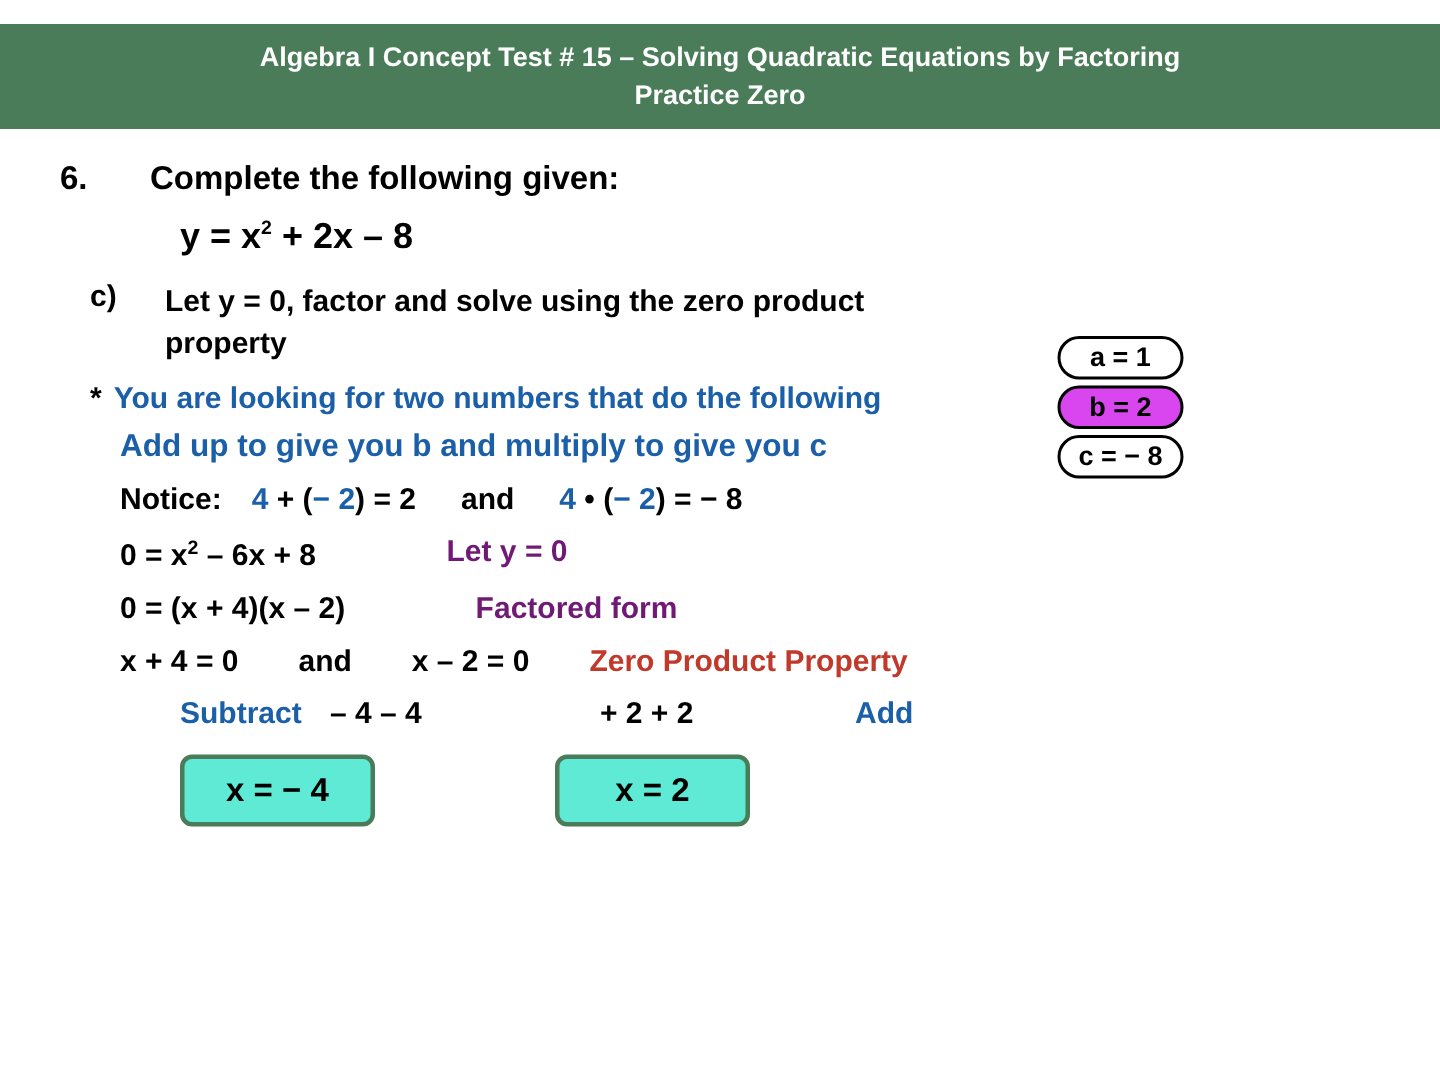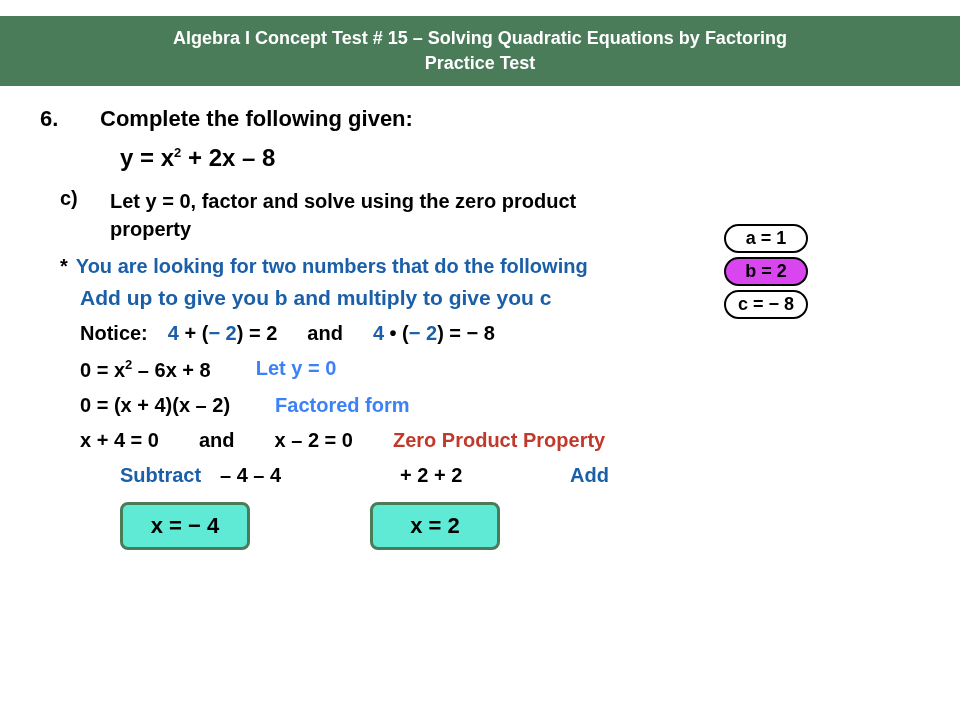--- a/index.html
+++ b/index.html
@@ -22,21 +22,21 @@
       margin-top: 16px;
     }
 
     .content {
       padding: 20px 40px;
       position: relative;
     }
 
     .abc-box {
       position: absolute;
-      right: 112px;
+      right: 131px;
       top: 80px;
       display: flex;
       flex-direction: column;
       gap: 4px;
     }
 
     .abc-item {
       font-size: 18px;
       font-weight: bold;
       color: #000;
@@ -74,22 +74,22 @@
       display: flex;
       align-items: flex-start;
       margin-bottom: 12px;
       margin-left: 40px;
       font-size: 20px;
       font-weight: bold;
       color: #000;
     }
 
     .math-row .label-right {
-      margin-left: 45px;
-      color: #3b82f6;
+      margin-left: 87px;
+      color: #701a75;
       font-size: 20px;
       font-weight: bold;
     }
 
     .notice-row {
       display: flex;
       align-items: center;
       margin-bottom: 12px;
       margin-left: 40px;
       font-size: 20px;
@@ -124,21 +124,21 @@
 
     sup {
       font-size: 13px;
     }
   </style>
 </head>
 <body>
 
 <div class="header">
   <div>Algebra I Concept Test # 15 – Solving Quadratic Equations by Factoring</div>
-  <div>Practice Test</div>
+  <div>Practice Zero</div>
 </div>
 
 <div class="content">
 
   <div style="display:flex; align-items:baseline; margin-bottom:12px;">
     <span style="font-size:22px; font-weight:bold; color:#000; min-width:60px;">6.</span>
     <span style="font-size:22px; font-weight:bold; color:#000;">Complete the following given:</span>
   </div>
 
   <div style="position:relative; margin-bottom:15px;">

